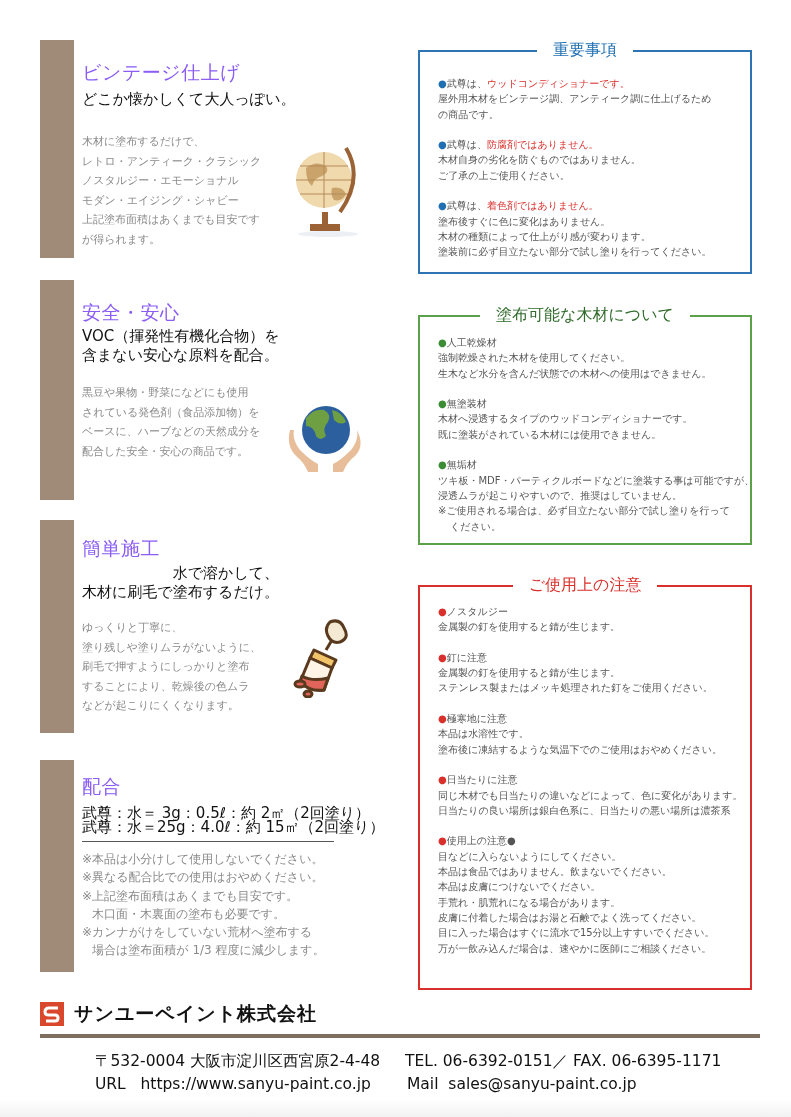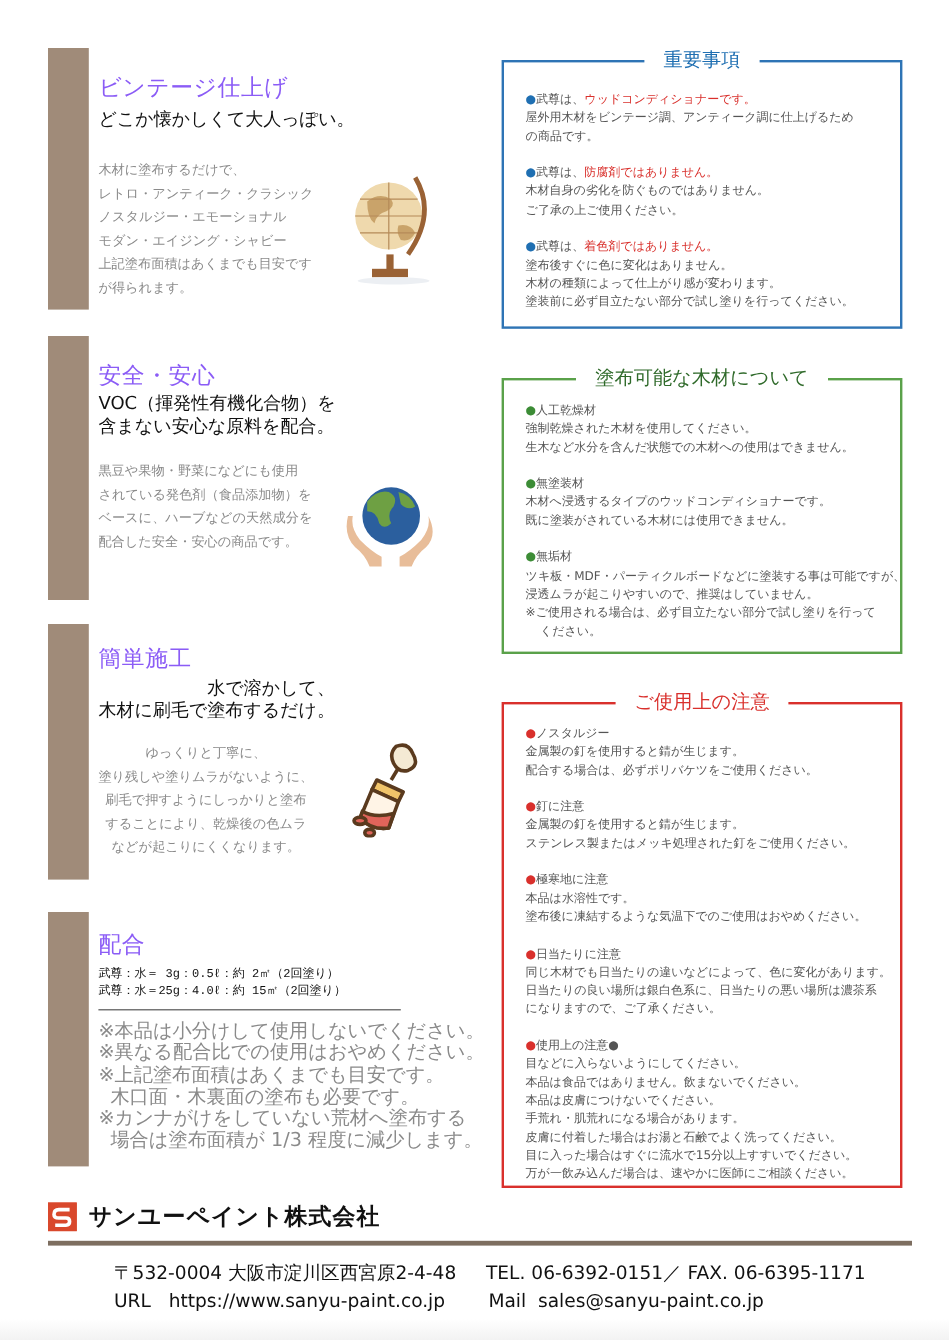--- a/index.html
+++ b/index.html
@@ -6,23 +6,23 @@
   body {
     width: 791px; height: 1117px; background: #ffffff; position: relative; overflow: hidden;
     font-family: "DejaVu Sans", "Liberation Sans", sans-serif; color: #333;
   }
   .feature { position: absolute; left: 40px; width: 300px; }
   .feature .bar { position: absolute; left: 0; top: 0; bottom: 0; width: 34px; background: #a08b79; }
   .feature .title { position: absolute; left: 42px; font-size: 19px; color: #8b5cf6; white-space: nowrap; letter-spacing: 0.5px; }
   .feature .lead { position: absolute; left: 42px; font-size: 15px; color: #111; line-height: 19px; white-space: nowrap; }
   .feature .desc { position: absolute; left: 42px; font-size: 11px; color: #8a8a8a; line-height: 19.5px; white-space: nowrap; }
   .feature .illus { position: absolute; }
-  .ratio { position: absolute; left: 42px; font-size: 10px; color: #111; line-height: 14px; white-space: nowrap; font-family: Liberation Mono, monospace; }
+  .ratio { position: absolute; left: 42px; font-size: 15px; color: #111; line-height: 14px; white-space: nowrap; }
   .ratio-rule { position: absolute; left: 42px; width: 252px; height: 1px; background: #555; }
-  .notes { position: absolute; left: 42px; font-size: 16px; color: #8a8a8a; line-height: 18.3px; white-space: nowrap; }
+  .notes { position: absolute; left: 42px; font-size: 12px; color: #8a8a8a; line-height: 18.3px; white-space: nowrap; }
   .notes .indent { padding-left: 10px; }
 
   .box { position: absolute; left: 418px; width: 334px; border: 2px solid; box-sizing: border-box; }
   .box .box-title {
     position: absolute; top: -12px; left: 0; right: 0; text-align: center; font-size: 16px; line-height: 20px;
   }
   .box .box-title span { background: #fff; padding: 0 16px; }
   .box .box-body { position: absolute; left: 18px; top: 24px; right: 8px; font-size: 10px; line-height: 15.3px; color: #555; }
   .box .item { margin-bottom: 15.3px; }
   .box .item:last-child { margin-bottom: 0; }
@@ -99,21 +99,21 @@
   </svg>
 </div>
 
 <div class="feature" style="top:520px; height:213px;">
   <div class="bar"></div>
   <div class="title" style="top:16px;">簡単施工</div>
   <div class="lead" style="top:44px;text-align:right;">
     <div>水で溶かして、</div>
       <div>木材に刷毛で塗布するだけ。</div>
   </div>
-  <div class="desc" style="top:98px;text-align:center;">
+  <div class="desc" style="top:98px;">
     <div>ゆっくりと丁寧に、</div>
       <div>塗り残しや塗りムラがないように、</div>
     <div>刷毛で押すようにしっかりと塗布</div>
       <div>することにより、乾燥後の色ムラ</div>
     <div>などが起こりにくくなります。</div>
   </div>
   <svg class="illus" style="left:252px; top:98px;" width="70" height="80" viewBox="0 0 70 80">
     <g stroke="#5a3a1e" stroke-width="3" stroke-linejoin="round">
       <path d="M38 4 q10 -4 14 6 q6 10 -4 14 q-8 2 -12 -6 q-4 -8 2 -14z" fill="#f4ead4"></path>
       <path d="M40 22 l-6 10" fill="none"></path>
@@ -188,37 +188,35 @@
     </div>
   </div>
 </div>
 
 <div class="box red" style="top:585px; height:405px;padding-left:19px;">
   <div class="box-title"><span>ご使用上の注意</span></div>
   <div class="box-body" style="top:17px;">
     <div class="item">
       <div class="head"><span class="dot">●</span><span>ノスタルジー</span></div>
       <div class="line">金属製の釘を使用すると錆が生じます。</div>
-      <div class="line">配合する場合は、必ずポリバケツをご使用ください。</div>
     </div>
     <div class="item">
       <div class="head"><span class="dot">●</span><span>釘に注意</span></div>
       <div class="line">金属製の釘を使用すると錆が生じます。</div>
       <div class="line">ステンレス製またはメッキ処理された釘をご使用ください。</div>
     </div>
     <div class="item">
       <div class="head"><span class="dot">●</span><span>極寒地に注意</span></div>
       <div class="line">本品は水溶性です。</div>
       <div class="line">塗布後に凍結するような気温下でのご使用はおやめください。</div>
     </div>
     <div class="item">
       <div class="head"><span class="dot">●</span><span>日当たりに注意</span></div>
       <div class="line">同じ木材でも日当たりの違いなどによって、色に変化があります。</div>
       <div class="line">日当たりの良い場所は銀白色系に、日当たりの悪い場所は濃茶系</div>
-      <div class="line">になりますので、ご了承ください。</div>
     </div>
     <div class="item">
       <div class="head"><span class="dot">●</span><span>使用上の注意●</span></div>
       <div class="line">目などに入らないようにしてください。</div>
       <div class="line">本品は食品ではありません。飲まないでください。</div>
       <div class="line">本品は皮膚につけないでください。</div>
       <div class="line">手荒れ・肌荒れになる場合があります。</div>
       <div class="line">皮膚に付着した場合はお湯と石鹸でよく洗ってください。</div>
       <div class="line">目に入った場合はすぐに流水で15分以上すすいでください。</div>
       <div class="line">万が一飲み込んだ場合は、速やかに医師にご相談ください。</div>

